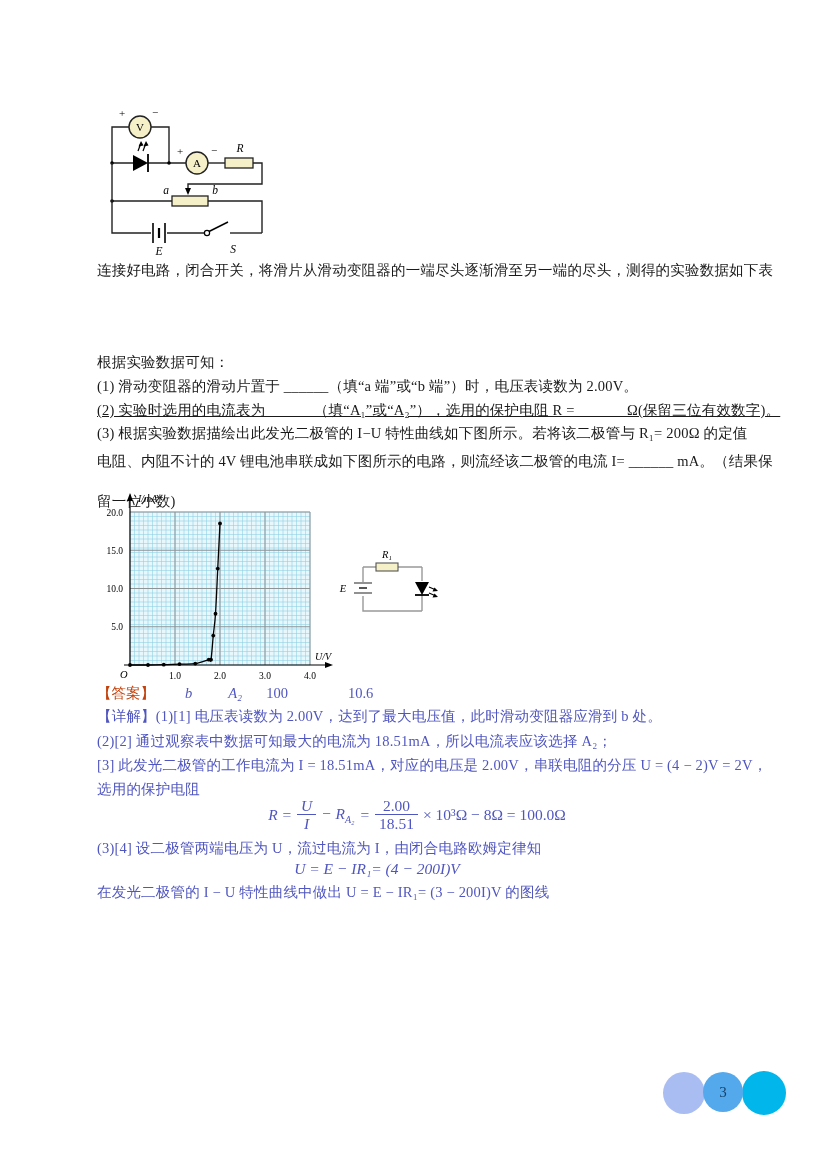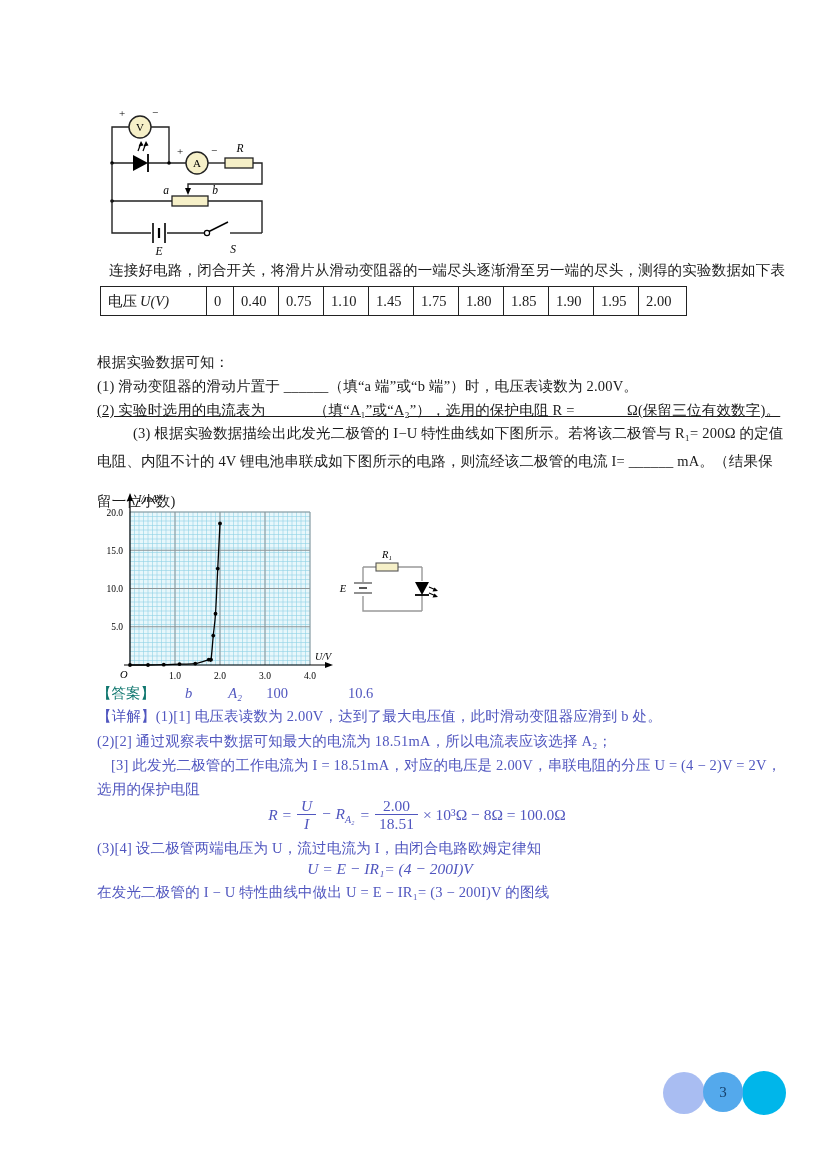--- a/index.html
+++ b/index.html
@@ -2,21 +2,21 @@
 <html><head>
 <meta charset="utf-8">
 <style>
   html,body{margin:0;padding:0;}
   body{width:827px;height:1170px;background:#ffffff;position:relative;
        font-family:"Liberation Serif",serif;color:#1a1a1a;overflow:hidden;}
   .abs{position:absolute;}
   .txt{font-size:14.5px;white-space:nowrap;letter-spacing:.2px;}
   .detail{color:#5056bf;}
   .ansline{display:flex;align-items:baseline;}
-  .ans-label{color:#0f766e;font-size:14.5px;}
+  .ans-label{color:#c2410c;font-size:14.5px;}
   .ans-val{color:#5056bf;font-style:italic;font-size:14.5px;}
   table.data{border-collapse:collapse;table-layout:fixed;}
   table.data td{border:1.4px solid #222;height:28px;font-size:14.5px;
                 padding:0 0 0 7px;white-space:nowrap;overflow:hidden;}
   .hdr-math{font-style:italic;margin-left:3px;}
   .formula{color:#5056bf;font-size:15.5px;display:flex;align-items:center;
            justify-content:center;gap:5px;font-style:italic;white-space:nowrap;}
   .frac{display:inline-flex;flex-direction:column;text-align:center;line-height:1.1;}
   .frac .num{border-bottom:1px solid #5056bf;padding:0 4px;}
   .frac .den{padding:0 4px;}
@@ -66,59 +66,45 @@
   <line x1="60" y1="123" x2="60" y2="143" stroke="#000" stroke-width="1.6"></line>
   <line x1="66" y1="128" x2="66" y2="138" stroke="#000" stroke-width="2.2"></line>
   <line x1="72" y1="123" x2="72" y2="143" stroke="#000" stroke-width="1.6"></line>
   <text x="66" y="155" text-anchor="middle" font-size="11.5" font-style="italic">E</text>
   <circle cx="114" cy="133" r="2.6" fill="#fff" stroke="#000" stroke-width="1.2"></circle>
   <line x1="116" y1="131.5" x2="135" y2="122" stroke="#000" stroke-width="1.4"></line>
   <line x1="137" y1="133" x2="169" y2="133" stroke="#222" stroke-width="1.4"></line>
   <text x="140" y="153" text-anchor="middle" font-size="11.5" font-style="italic">S</text>
 </svg>
 
-<div class="abs txt" style="left:109px;top:261px;">连接好电路，闭合开关，将滑片从滑动变阻器的一端尽头逐渐滑至另一端的尽头，测得的实验数据如下表</div>
+<div class="abs txt" style="left:97px;top:261px;">连接好电路，闭合开关，将滑片从滑动变阻器的一端尽头逐渐滑至另一端的尽头，测得的实验数据如下表</div>
 
 <table class="data abs" style="left:100px;top:286px;width:586px;">
   <colgroup>
     <col style="width:106px">
       <col style="width:27px">
       <col style="width:45px">
       <col style="width:45px">
     <col style="width:45px">
       <col style="width:45px">
       <col style="width:45px">
       <col style="width:45px">
     <col style="width:45px">
       <col style="width:45px">
       <col style="width:45px">
       <col style="width:48px">
   </colgroup>
   <tbody>
-      <tr>
-    <td><span>电压</span><span class="hdr-math">U(V)</span></td>
-    <td>0</td>
-    <td>0.40</td>
-    <td>0.75</td>
-    <td>1.10</td>
-    <td>1.45</td>
-    <td>1.75</td>
-    <td>1.80</td>
-    <td>1.85</td>
-    <td>1.90</td>
-    <td>1.95</td>
-    <td>2.00</td>
-  </tr>
 </tbody>
   </table>
 
 <div class="abs txt" style="left:97px;top:353px;">根据实验数据可知：</div>
 <div class="abs txt" style="left:97px;top:377px;">(1) 滑动变阻器的滑动片置于 ______（填“a 端”或“b 端”）时，电压表读数为 2.00V。</div>
 <div class="abs txt" style="left:97px;top:401px;text-decoration:underline;">(2) 实验时选用的电流表为 ______（填“A₁”或“A₂”），选用的保护电阻 R = ______ Ω(保留三位有效数字)。</div>
-<div class="abs txt" style="left:97px;top:424px;margin-left:36px;">(3) 根据实验数据描绘出此发光二极管的 I−U 特性曲线如下图所示。若将该二极管与 R₁= 200Ω 的定值</div>
+<div class="abs txt" style="left:97px;top:424px;">(3) 根据实验数据描绘出此发光二极管的 I−U 特性曲线如下图所示。若将该二极管与 R₁= 200Ω 的定值</div>
 <div class="abs txt" style="left:97px;top:452px;">电阻、内阻不计的 4V 锂电池串联成如下图所示的电路，则流经该二极管的电流 I= ______ mA。（结果保</div>
 <div class="abs txt" style="left:97px;top:492px;">留一位小数)</div>
 
 <svg id="iu-chart" class="abs" style="left:85px;top:488px;" width="258" height="196" viewBox="0 0 258 196">
     <rect x="45" y="24" width="180" height="153" fill="#e8f7fb"></rect>
     <line x1="45" y1="24" x2="45" y2="177" stroke="#8fd2e5" stroke-width="0.6"></line>
     <line x1="49.5" y1="24" x2="49.5" y2="177" stroke="#8fd2e5" stroke-width="0.6"></line>
     <line x1="54" y1="24" x2="54" y2="177" stroke="#8fd2e5" stroke-width="0.6"></line>
     <line x1="58.5" y1="24" x2="58.5" y2="177" stroke="#8fd2e5" stroke-width="0.6"></line>
     <line x1="63" y1="24" x2="63" y2="177" stroke="#8fd2e5" stroke-width="0.6"></line>
@@ -248,37 +234,37 @@
 <div class="abs ansline" style="left:97px;top:684px;">
   <span class="ans-label">【答案】</span>
   <span class="ans-val" style="margin-left:30px">b</span>
   <span class="ans-val" style="margin-left:36px">A₂</span>
   <span class="ans-val" style="margin-left:24px;font-style:normal">100</span>
   <span class="ans-val" style="margin-left:60px;font-style:normal">10.6</span>
 </div>
 
 <div class="abs txt detail" style="left:97px;top:707px;text-align:center;">【详解】(1)[1] 电压表读数为 2.00V，达到了最大电压值，此时滑动变阻器应滑到 b 处。</div>
 <div class="abs txt detail" style="left:97px;top:732px;">(2)[2] 通过观察表中数据可知最大的电流为 18.51mA，所以电流表应该选择 A₂；</div>
-<div class="abs txt detail" style="left:111px;top:756px;">[3] 此发光二极管的工作电流为 I = 18.51mA，对应的电压是 2.00V，串联电阻的分压 U = (4 − 2)V = 2V，</div>
+<div class="abs txt detail" style="left:97px;top:756px;">[3] 此发光二极管的工作电流为 I = 18.51mA，对应的电压是 2.00V，串联电阻的分压 U = (4 − 2)V = 2V，</div>
 <div class="abs txt detail" style="left:97px;top:780px;">选用的保护电阻</div>
 
 <div class="abs formula" style="left:97px;top:797px;width:640px;">
   <span>R =</span>
   <span class="frac">
     <span class="num">U</span>
     <span class="den">I</span>
   </span>
   <span><span>− R</span><span class="sub">A₂</span></span>
   <span>=</span>
   <span class="frac" style="font-style:normal">
     <span class="num">2.00</span>
     <span class="den">18.51</span>
   </span>
   <span style="font-style:normal">× 10³Ω − 8Ω = 100.0Ω</span>
 </div>
 
 <div class="abs txt detail" style="left:97px;top:839px;">(3)[4] 设二极管两端电压为 U，流过电流为 I，由闭合电路欧姆定律知</div>
-<div class="abs formula" style="left:110px;top:860px;width:560px;">U = E − IR₁= (4 − 200I)V</div>
+<div class="abs formula" style="left:97px;top:860px;width:560px;">U = E − IR₁= (4 − 200I)V</div>
 <div class="abs txt detail" style="left:97px;top:883px;">在发光二极管的 I − U 特性曲线中做出 U = E − IR₁= (3 − 200I)V 的图线</div>
 
 <div class="circle" style="left:663px;top:1072px;width:42px;height:42px;background:#a9bdf2;z-index:1;"></div>
 <div class="circle" style="left:742px;top:1071px;width:44px;height:44px;background:#00b6ea;z-index:1;"></div>
 <div class="circle pageno" style="left:703px;top:1072px;width:40px;height:40px;background:#54a9ec;z-index:2;line-height:40px;"><span>3</span></div>
 
 </body></html>

